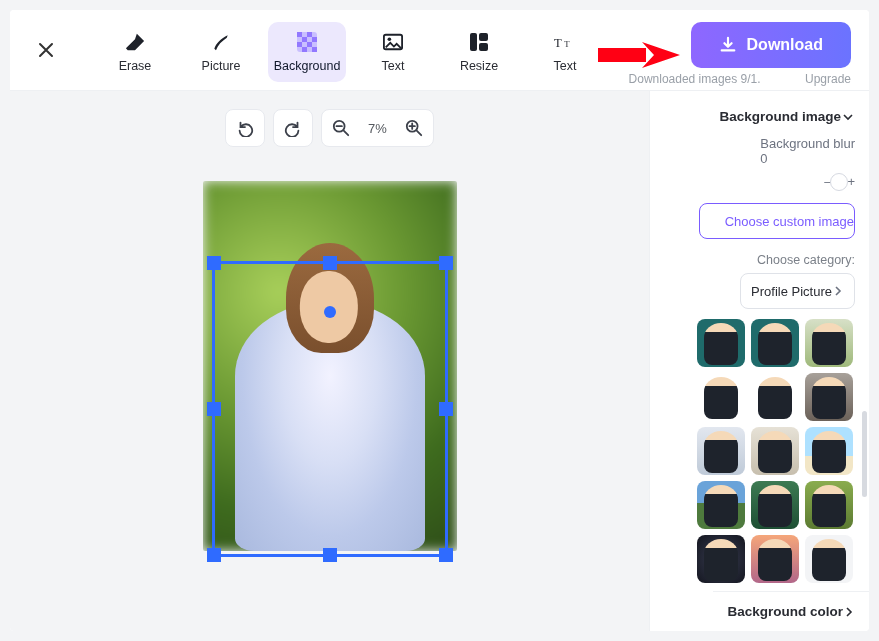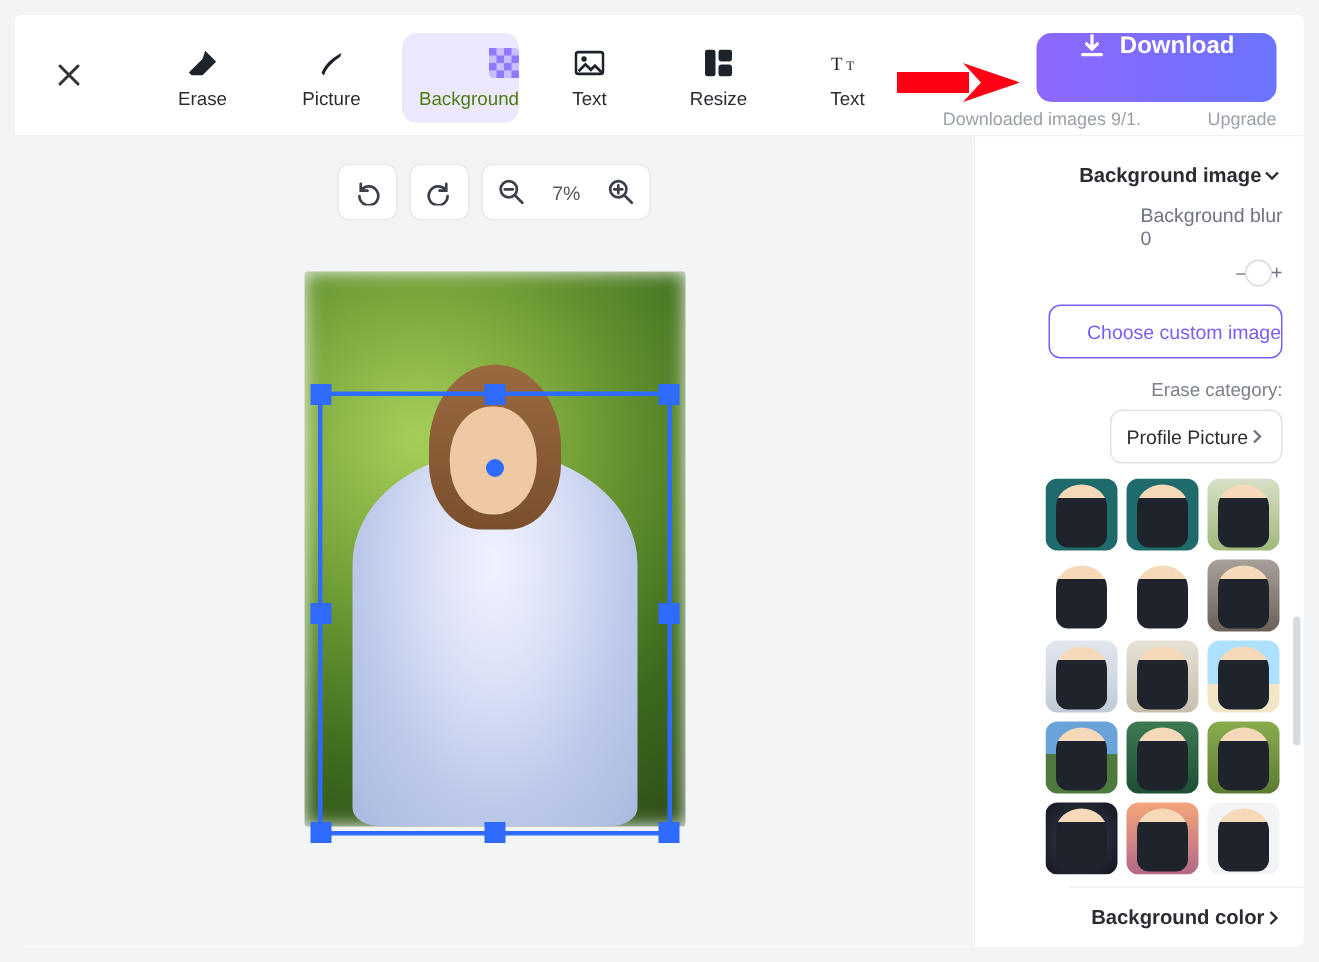--- a/index.html
+++ b/index.html
@@ -50,36 +50,36 @@
     gap: 6px;
     width: 78px;
     height: 60px;
     border-radius: 10px;
     font-size: 12.5px;
     color: #2a2c33;
     cursor: pointer;
   }
   .tool.active {
     background: #ece8fd;
-    color: #4d7c0f;
-    align-items: flex-end;
+    color: #0f172a;
   }
   .tool .icon-wrap {
     height: 22px;
     display: flex; align-items: center; justify-content: center;
   }
   .download-wrap {
     margin-left: auto;
     display: flex;
     flex-direction: column;
     align-items: flex-end;
     gap: 4px;
   }
   .download-btn {
     display: flex;
+    align-items: center;
     justify-content: center;
     gap: 10px;
     background: linear-gradient(90deg, #8e67ff 0%, #6b73ff 100%);
     color: #fff;
     font-weight: 700;
     font-size: 16px;
     height: 46px;
     padding: 0 28px;
     border-radius: 10px;
     cursor: pointer;
@@ -465,21 +465,21 @@
         <div class="slider-track">
           <div class="slider-thumb"></div>
         </div>
         <span>+</span>
       </div>
 
       <div class="choose-btn">
         <span>Choose custom image</span>
       </div>
 
-      <div class="cat-label">Erase category:</div>
+      <div class="cat-label">Choose category:</div>
       <div class="select-box">
         <span>Profile Picture</span>
         <svg width="12" height="12" viewBox="0 0 12 12">
             <path d="M4 2l4 4-4 4" fill="none" stroke="#6d7380" stroke-width="1.6"></path>
           </svg>
       </div>
 
       <div class="thumbs" id="thumbs">
           <div class="thumb" style="background:#1f6b6b"></div>
           <div class="thumb" style="background:#1f6b6b"></div>

